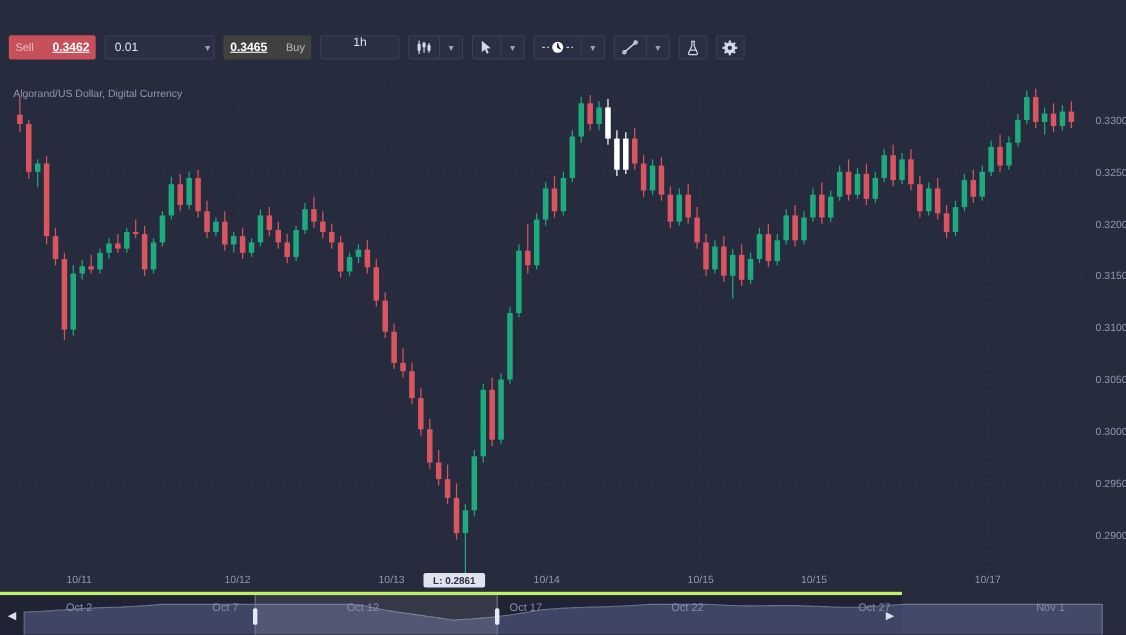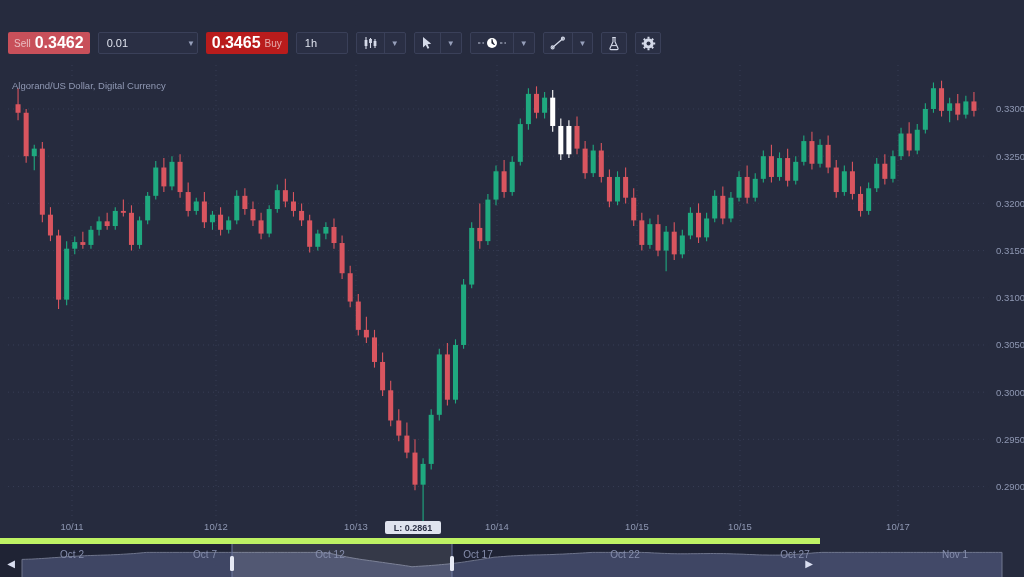--- a/index.html
+++ b/index.html
@@ -61,45 +61,45 @@
     box-sizing: border-box;
   }
   .tb-item { margin-right: 8px; display: flex; align-items: center; }
 
   .sell-btn, .buy-btn {
     height: 22px; min-width: 66px;
     border-radius: 2px;
     display: flex; align-items: center; justify-content: center;
     font-size: 11px; cursor: pointer;
     padding: 0 6px; box-sizing: border-box;
-    gap: 4px;
+    gap: 17px;
   }
   .sell-btn { background: #c8505a; }
-  .buy-btn  { background: #b91c1c; }
+  .buy-btn  { background: #404040; }
   .side-lbl { color: rgba(255,255,255,.62); font-size: 10px; }
-  .side-price { color: #ffffff; font-weight: bold; font-size: 16px; }
+  .side-price { color: #ffffff; font-weight: bold; font-size: 11px; text-decoration: underline; }
 
   .combo {
     height: 22px;
     background: #2a2f44;
     border: 1px solid #3a4059;
     border-radius: 2px;
     display: flex; align-items: center;
     color: #dfe3ee; font-size: 11px;
     cursor: pointer;
     box-sizing: border-box;
     gap: 44px;
   }
   .combo .val { padding: 0 8px; }
   .combo .caret {
     margin-left: auto; padding: 0 7px;
     color: #97a0bb; font-size: 8px;
   }
   #qty-combo { width: 100px; }
-  #tf-combo  { width: 52px; }
+  #tf-combo  { width: 72px; flex-direction: column; }
 
   .icon-group {
     height: 22px;
     background: #2a2f44;
     border: 1px solid #3a4059;
     border-radius: 2px;
     display: flex; align-items: center;
     box-sizing: border-box;
   }
   .icon-cell {
@@ -130,21 +130,21 @@
     color: #9099b4; font-size: 9.5px;
     pointer-events: none;
   }
   #chart-svg { display: block; }
 
   
   #navigator {
     position: absolute; left: 0; top: 538px;
     width: 820px; height: 39px;
     background: #1f2334;
-    border-top: 6px solid #bef264;
+    border-top: 3px solid #bef264;
     box-sizing: border-box;
   }
   .nav-arrow {
     position: absolute; top: 0; height: 38px; width: 22px;
     display: flex; align-items: center; justify-content: center;
     color: #d9def0; font-size: 10px; cursor: pointer;
   }
   #nav-left { left: 0; }
   #nav-right { right: 0; }
 </style>

